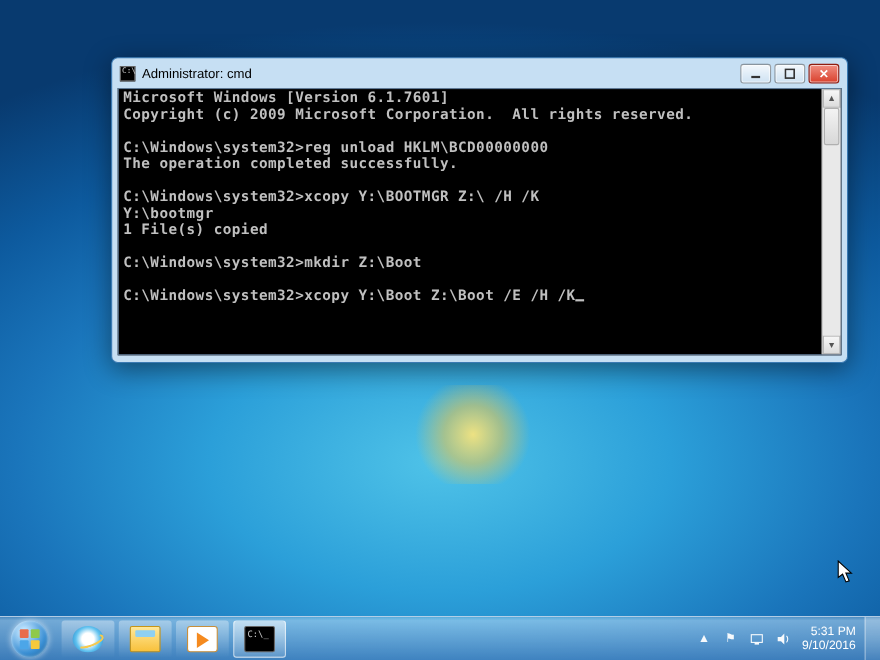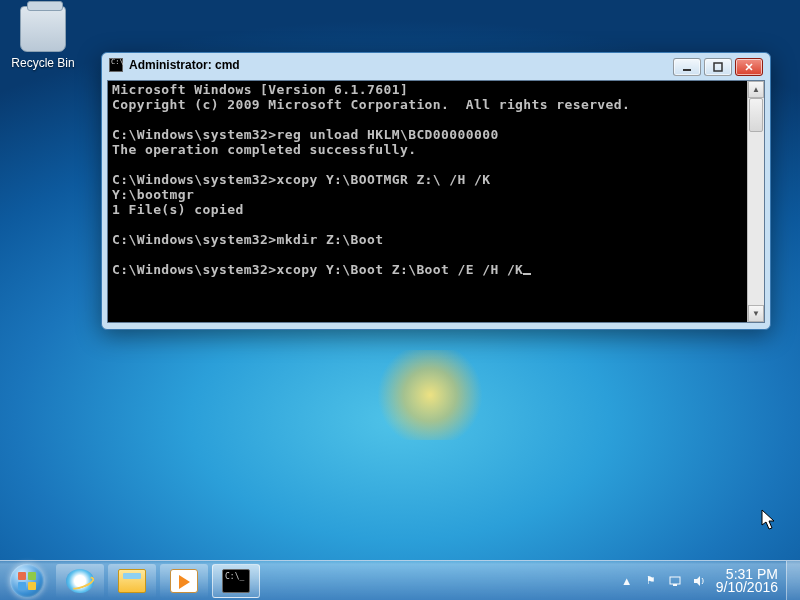--- a/index.html
+++ b/index.html
@@ -14,21 +14,21 @@
   .dicon { position:absolute; width:74px; text-align:center; color:#fff; font-size:12px; text-shadow:0 1px 2px rgba(0,0,0,.7); }
   .dicon .img { width:46px; height:46px; margin:0 auto 4px; position:relative; }
   .recycle .img { background: linear-gradient(180deg,#dfe7ee,#b9c8d6); border-radius:4px 4px 7px 7px; border:1px solid #8aa0b3;}
   .recycle .img::after{content:"";position:absolute;left:6px;top:-6px;width:34px;height:8px;background:#c9d6e2;border:1px solid #8aa0b3;border-radius:3px;}
   .cmdicon .img { background:#000; border:1px solid #555; border-radius:3px; }
   .cmdicon .img::before{content:"C:\\_";position:absolute;left:4px;top:4px;color:#ddd;font:10px/1 Consolas,monospace;}
   
   .window { position:absolute; left:101px; top:52px; width:670px;
     border:1px solid #3a7ab3; border-radius:6px; background:#c6dff3;
     box-shadow:0 6px 24px rgba(0,0,0,.45); padding:5px 5px 6px 5px; }
-  .titlebar { height:22px; display:flex; gap:6px; padding:0 2px 4px 2px;font-weight:bold; }
+  .titlebar { height:22px; display:flex; align-items:center; gap:6px; padding:0 2px 4px 2px; }
   .titlebar .ticon { width:14px; height:14px; background:#000; border:1px solid #666; position:relative;}
   .titlebar .ticon::before{content:"C:\\";position:absolute;left:1px;top:0;color:#ccc;font:7px/1 Consolas,monospace;}
   .title { flex:1; font-size:12px; color:#000; }
   .winbtns { display:flex; gap:3px; }
   .winbtn { width:28px; height:18px; border-radius:3px; border:1px solid rgba(0,0,0,.35);
     display:flex; align-items:center; justify-content:center; font-size:10px; color:#222;
     background:linear-gradient(180deg,#f3f8fc,#cfe2f2); box-shadow:inset 0 0 0 1px rgba(255,255,255,.6);}
   .winbtn.close { background:linear-gradient(180deg,#f08f82,#d9402c); color:#fff; border-color:#8f1d10;}
   .client { background:#000; border:1px solid #5f7a96; height:243px; position:relative; display:flex;}
   .term { flex:1; padding:1px 4px; color:#c0c0c0; font:13px/15px Consolas,"Lucida Console",monospace; letter-spacing:0.4px; white-space:pre; overflow:hidden;}
@@ -54,34 +54,30 @@
   .ie .box::after{content:"";position:absolute;left:3px;top:9px;width:22px;height:6px;border:2px solid #f6c94e;border-radius:50%;border-top-color:transparent;border-left-color:transparent;transform:rotate(-20deg);}
   .fe .box { background:linear-gradient(180deg,#ffe89a,#f8c13c); border:1px solid #c79517; position:relative;}
   .fe .box::after{content:"";position:absolute;left:4px;top:3px;width:18px;height:6px;background:#8fd0f1;border-radius:1px;}
   .wmp .box { background:#fff; border:1px solid #c88f3b; position:relative; border-radius:3px;}
   .wmp .box::after{content:"";position:absolute;left:8px;top:5px;border-left:11px solid #f58a1f;border-top:7px solid transparent;border-bottom:7px solid transparent;}
   .cmd .box { background:#000; border:1px solid #666; position:relative;}
   .cmd .box::after{content:"C:\\_";position:absolute;left:2px;top:3px;color:#ccc;font:8px/1 Consolas,monospace;}
   .tray { margin-left:auto; display:flex; align-items:center; gap:10px; padding:0 6px 0 10px; color:#fff; }
   .tray .tico { width:14px; height:14px; opacity:.95; display:flex;align-items:center;justify-content:center;font-size:11px;}
   .trayup{font-size:9px;}
-  .clock { text-align:right; font-size:14px; line-height:13px; padding-right:2px;}
+  .clock { text-align:right; font-size:11px; line-height:13px; padding-right:2px;}
   .showdesk { width:14px; height:40px; border-left:1px solid rgba(255,255,255,.45); background:linear-gradient(180deg,rgba(255,255,255,.25),rgba(255,255,255,.05));}
   .cursor-arrow { position:absolute; left:761px; top:509px; pointer-events:none;}
 </style>
 </head>
 <body>
 
 <div class="desktop">
   <div class="glow"></div>
 
-  <div class="dicon recycle" style="left:6px; top:6px;">
-    <div class="img"></div>
-    <div>Recycle Bin</div>
-  </div>
 
   <div class="window">
     <div class="titlebar">
       <div class="ticon"></div>
       <div class="title">Administrator: cmd</div>
       <div class="winbtns">
         <div class="winbtn">
             <svg width="10" height="10">
               <rect x="1" y="7" width="8" height="2" fill="#333"></rect>
             </svg>

